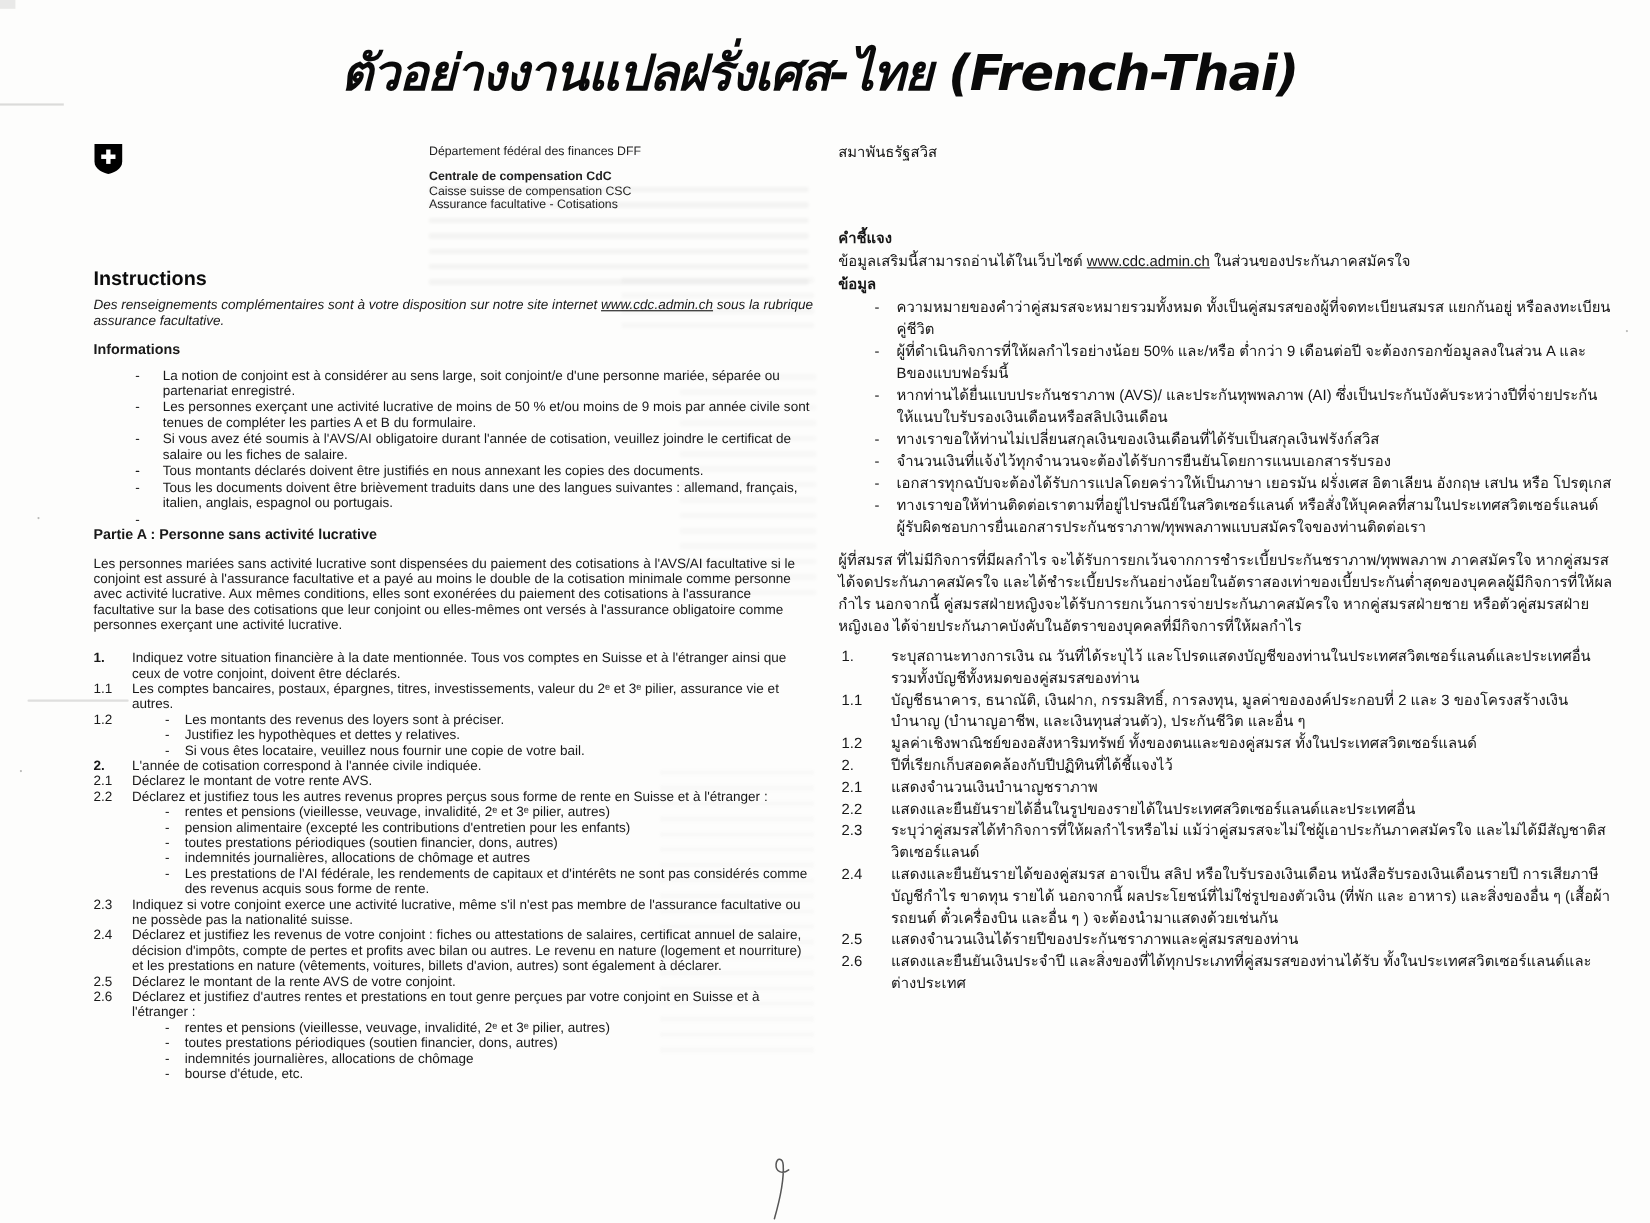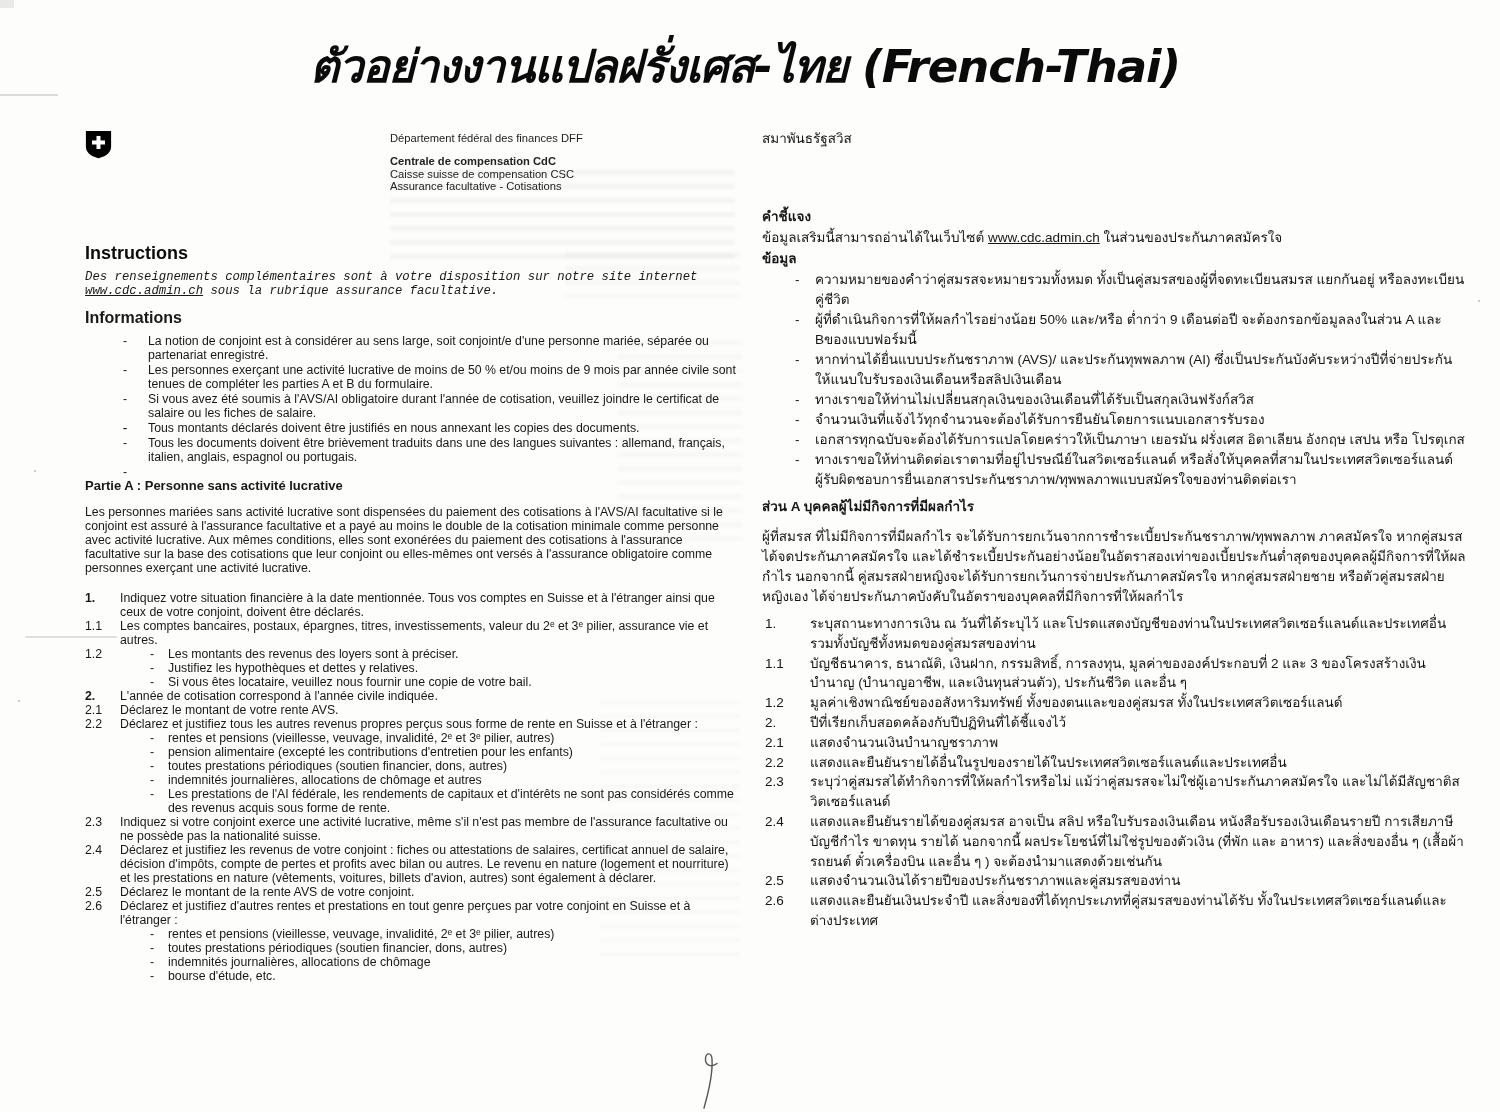--- a/index.html
+++ b/index.html
@@ -14,23 +14,23 @@
   
   .col-fr{position:absolute;left:85px;top:128px;width:656px;font-size:12.3px;line-height:14px;color:#181818;}
   .fr-header{position:relative;height:92px;}
   .swiss-logo{position:absolute;left:0;top:2px;width:27px;height:29px;}
   .conf-lines{position:absolute;left:36px;top:2px;font-size:11.6px;line-height:14.6px;color:#2a2a2a;}
   .dept-block{position:absolute;left:305px;top:4px;font-size:11.2px;line-height:12.8px;color:#222;}
   .dept-gap{height:10px;}
   .dept-bold{font-weight:bold;}
 
   .h-instructions{font-size:18px;font-weight:bold;margin:26px 0 0 0;color:#0c0c0c;}
-  .fr-intro{margin:10px 0 0 0;font-style:italic;font-family:Liberation Mono, monospace;}
+  .fr-intro{margin:10px 0 0 0;font-style:italic;}
   .fr-intro .link{text-decoration:underline;}
-  .h-informations{font-size:16px;font-weight:bold;margin:13px 0 0 0;}
+  .h-informations{font-size:13px;font-weight:bold;margin:13px 0 0 0;}
   .fr-bullets{margin-top:9px;}
   .fb{position:relative;padding-left:63px;margin-top:1px;}
   .fb .dash{position:absolute;left:38px;top:0;}
   .h-partie{font-size:13px;font-weight:bold;margin:15px 0 0 0;}
   .fr-para{margin:12px 0 0 0;}
   .fr-items{margin-top:16px;}
   .fi{position:relative;padding-left:35px;}
   .fi-num{position:absolute;left:0;top:0;}
   .fi.bn > .fi-num{font-weight:bold;}
   .fs{position:relative;padding-left:48px;}
@@ -336,21 +336,20 @@
 
         <div class="tb bn">
           <span class="dash">-</span><span>เอกสารทุกฉบับจะต้องได้รับการแปลโดยคร่าวให้เป็นภาษา เยอรมัน ฝรั่งเศส อิตาเลียน อังกฤษ เสปน หรือ โปรตุเกส</span>
         </div>
 
         <div class="tb bn">
           <span class="dash">-</span><span>ทางเราขอให้ท่านติดต่อเราตามที่อยู่ไปรษณีย์ในสวิตเซอร์แลนด์ หรือสั่งให้บุคคลที่สามในประเทศสวิตเซอร์แลนด์ ผู้รับผิดชอบการยื่นเอกสารประกันชราภาพ/ทุพพลภาพแบบสมัครใจของท่านติดต่อเรา</span>
         </div>
       </div>
 
-    <div class="th-h th-section-a">ส่วน A บุคคลผู้ไม่มีกิจการที่มีผลกำไร</div>
 
     <div class="th-para">ผู้ที่สมรส ที่ไม่มีกิจการที่มีผลกำไร จะได้รับการยกเว้นจากการชำระเบี้ยประกันชราภาพ/ทุพพลภาพ ภาคสมัครใจ หากคู่สมรสได้จดประกันภาคสมัครใจ และได้ชำระเบี้ยประกันอย่างน้อยในอัตราสองเท่าของเบี้ยประกันต่ำสุดของบุคคลผู้มีกิจการที่ให้ผลกำไร นอกจากนี้ คู่สมรสฝ่ายหญิงจะได้รับการยกเว้นการจ่ายประกันภาคสมัครใจ หากคู่สมรสฝ่ายชาย หรือตัวคู่สมรสฝ่ายหญิงเอง ได้จ่ายประกันภาคบังคับในอัตราของบุคคลที่มีกิจการที่ให้ผลกำไร</div>
 
     <div class="th-items">
 
         <div class="ti">
           <span class="ti-num">1.</span>
           <div class="ti-body">
             <span>ระบุสถานะทางการเงิน ณ วันที่ได้ระบุไว้ และโปรดแสดงบัญชีของท่านในประเทศสวิตเซอร์แลนด์และประเทศอื่น รวมทั้งบัญชีทั้งหมดของคู่สมรสของท่าน</span>
             

